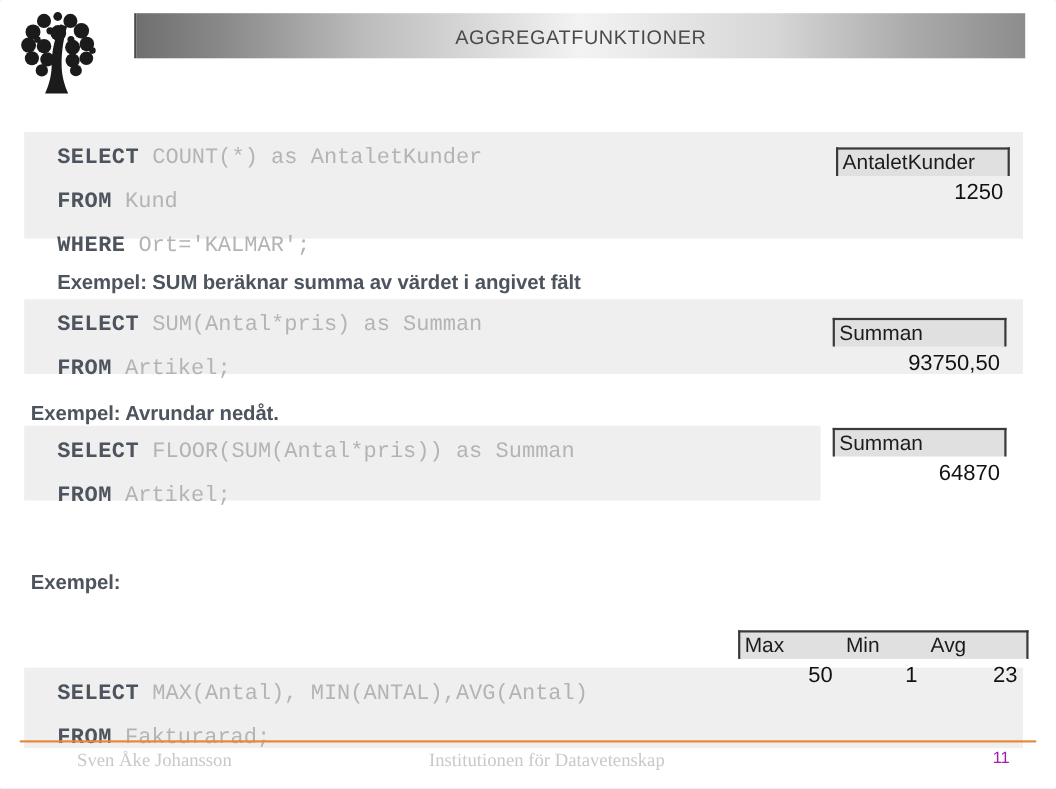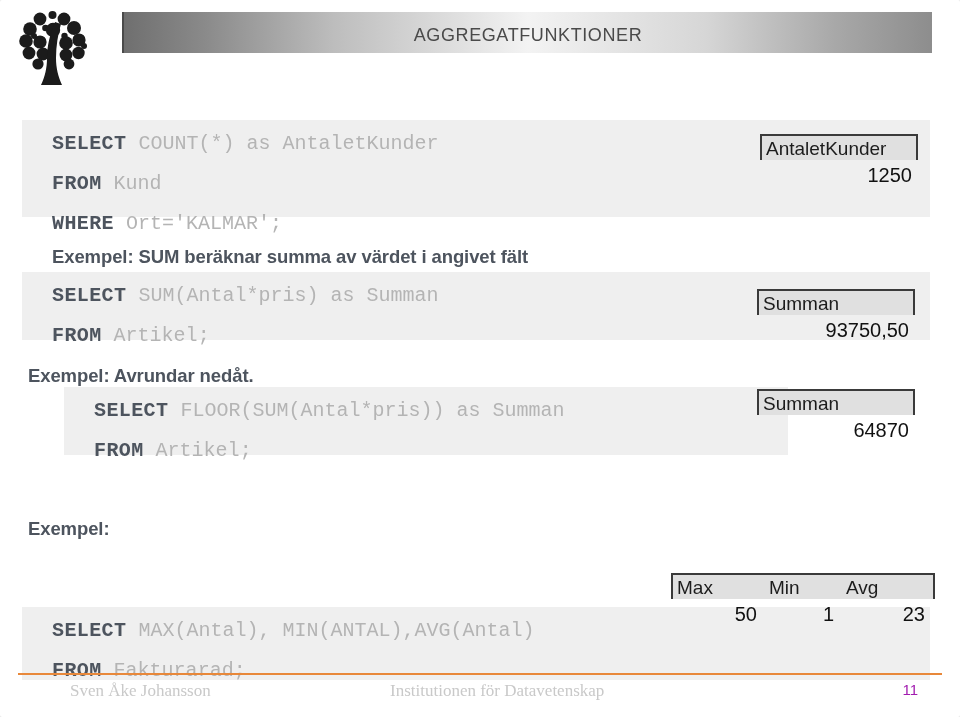--- a/index.html
+++ b/index.html
@@ -219,21 +219,21 @@
     <div class="hdr-row">
       <div class="hdr-cell" style="width:100%;">Summan</div>
     </div>
     <div class="val-row">
       <div class="val-cell" style="width:100%;">93750,50</div>
     </div>
   </div>
 
   <div class="example-heading" style="left:28px; top:365px;">Exempel: Avrundar nedåt.</div>
 
-  <div class="code-block" style="left:22px; top:387px; width:724px; height:68px;margin-left:42px;"><span class="kw">SELECT</span><span> FLOOR(SUM(Antal*pris)) as Summan</span>
+  <div class="code-block" style="left:22px; top:387px; width:724px; height:68px;"><span class="kw">SELECT</span><span> FLOOR(SUM(Antal*pris)) as Summan</span>
 <span class="kw">FROM</span><span> Artikel;</span></div>
 
   <div class="result" style="left:757px; top:389px; width:158px;">
     <div class="hdr-row">
       <div class="hdr-cell" style="width:100%;">Summan</div>
     </div>
     <div class="val-row">
       <div class="val-cell" style="width:100%;">64870</div>
     </div>
   </div>

